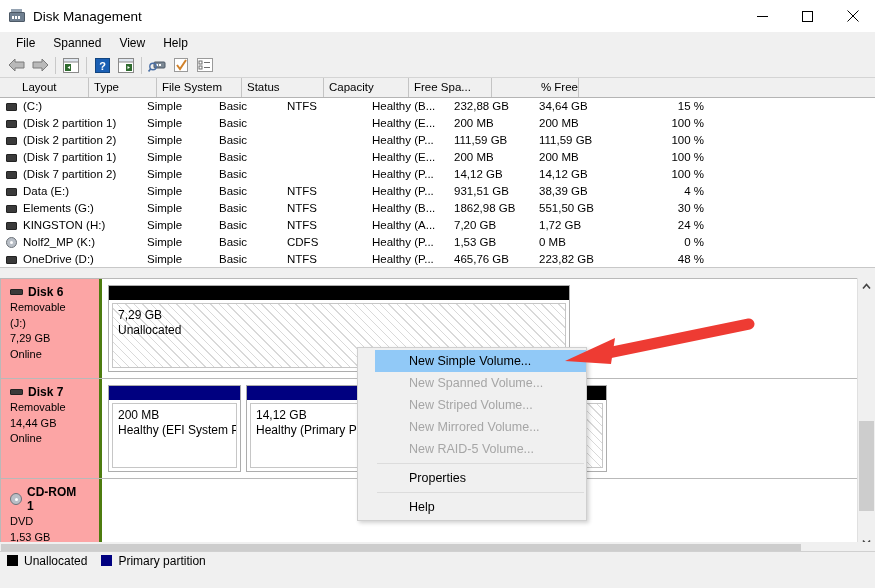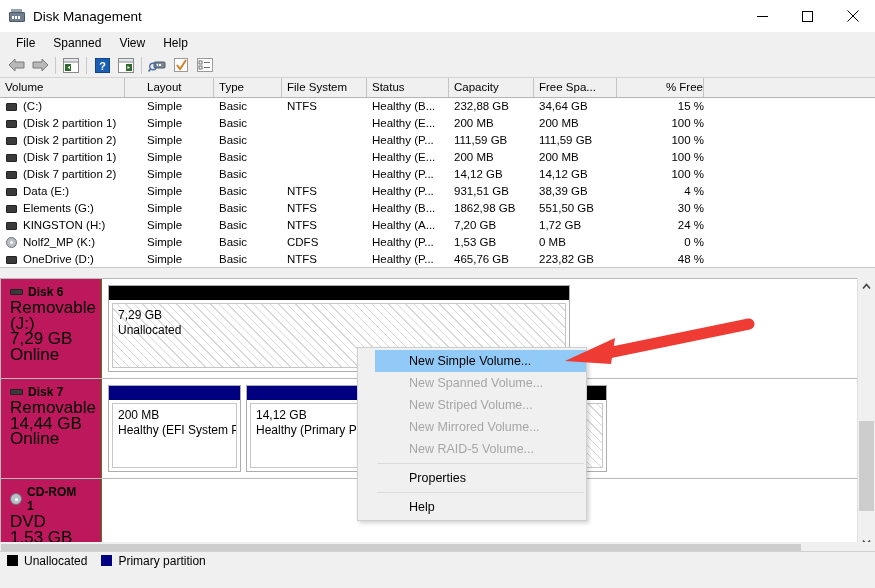--- a/index.html
+++ b/index.html
@@ -51,30 +51,30 @@
   .vicon.disc:after{content:"";position:absolute;left:3px;top:3px;width:3px;height:3px;
          border-radius:50%;background:#ffffff;}
   .vh-pad{flex:1;border-right:none !important;}
 
   
   .gpane{position:absolute;left:0;top:278px;width:875px;height:290px;background:#f0f0f0;overflow:hidden;}
   .gpane-inner{position:absolute;left:0;top:0;width:858px;height:290px;background:#f0f0f0;}
 
   .disk-row{position:relative;background:#ffffff;border:1px solid #b9b9b9;box-sizing:border-box;
             margin:0 0 -1px 0;display:flex;}
-  .disk-left{width:101px;flex:none;background:#be185d;border-right:1px solid #4d7c0f;
+  .disk-left{width:101px;flex:none;background:#fca5a5;border-right:3px solid #4d7c0f;
              box-sizing:border-box;padding:6px 16px 0 9px;}
   .disk-left .dl-title{font-size:12px;font-weight:bold;display:flex;align-items:center;margin-bottom:1px;}
   .disk-left .dl-title .dicon{width:13px;height:6px;background:#3a3a3a;border:1px solid #222;
              box-sizing:border-box;margin-right:5px;border-radius:1px;flex:none;}
   .disk-left .dl-title .dicon.cd{width:12px;height:12px;border-radius:50%;background:#b9bfc7;
              border:1px solid #6d737a;position:relative;}
   .disk-left .dl-title .dicon.cd:after{content:"";position:absolute;left:3.5px;top:3.5px;width:3px;height:3px;
              border-radius:50%;background:#fff;}
-  .disk-left .dl-line{font-size:17px;line-height:15.5px;color:#000;}
+  .disk-left .dl-line{font-size:11px;line-height:15.5px;color:#000;}
   .disk-right{flex:1;padding:6px 6px 6px 6px;display:flex;gap:5px;box-sizing:border-box;}
 
   .part{border:1px solid #adadad;box-sizing:border-box;background:#ffffff;
         display:flex;flex-direction:column;position:relative;}
   .part .cap{height:14px;flex:none;}
   .part .cap.primary{background:#000080;}
   .part .cap.unalloc{background:#000000;}
   .part .pbody{flex:1;margin:3px;border:1px solid #c6c6c6;background:#ffffff;
         padding:4px 5px 0 5px;box-sizing:border-box;overflow:hidden;}
   .part .pbody.hatch{
@@ -217,21 +217,20 @@
         <rect x="2" y="3" width="3" height="3" fill="none" stroke="#6f6f6f"></rect>
         <rect x="2" y="8" width="3" height="3" fill="none" stroke="#6f6f6f"></rect>
         <line x1="7" y1="4.5" x2="13" y2="4.5" stroke="#6f6f6f"></line>
         <line x1="7" y1="9.5" x2="13" y2="9.5" stroke="#6f6f6f"></line>
       </svg>
     </div>
   </div>
 
   <div class="vol-list">
     <div class="vh">
-      <div class="c0">Volume</div>
       <div class="c1">Layout</div>
       <div class="c2">Type</div>
       <div class="c3">File System</div>
       <div class="c4">Status</div>
       <div class="c5">Capacity</div>
       <div class="c6">Free Spa...</div>
       <div class="c7">% Free</div>
       <div class="vh-pad"></div>
     </div>
     <div id="vol-rows">

